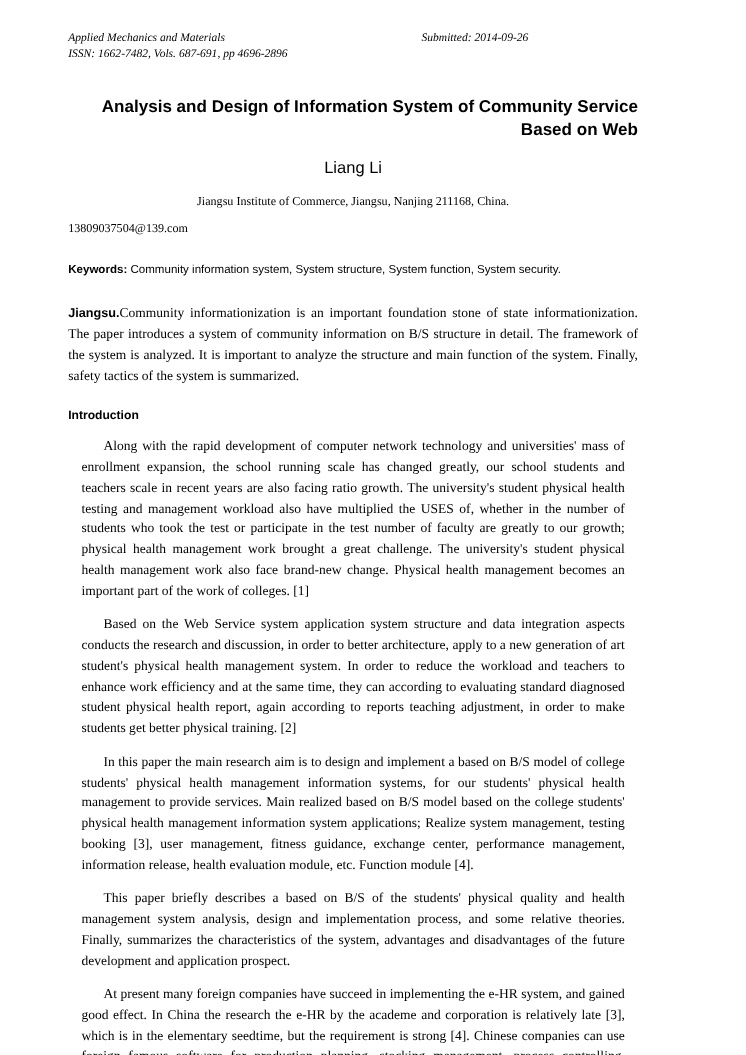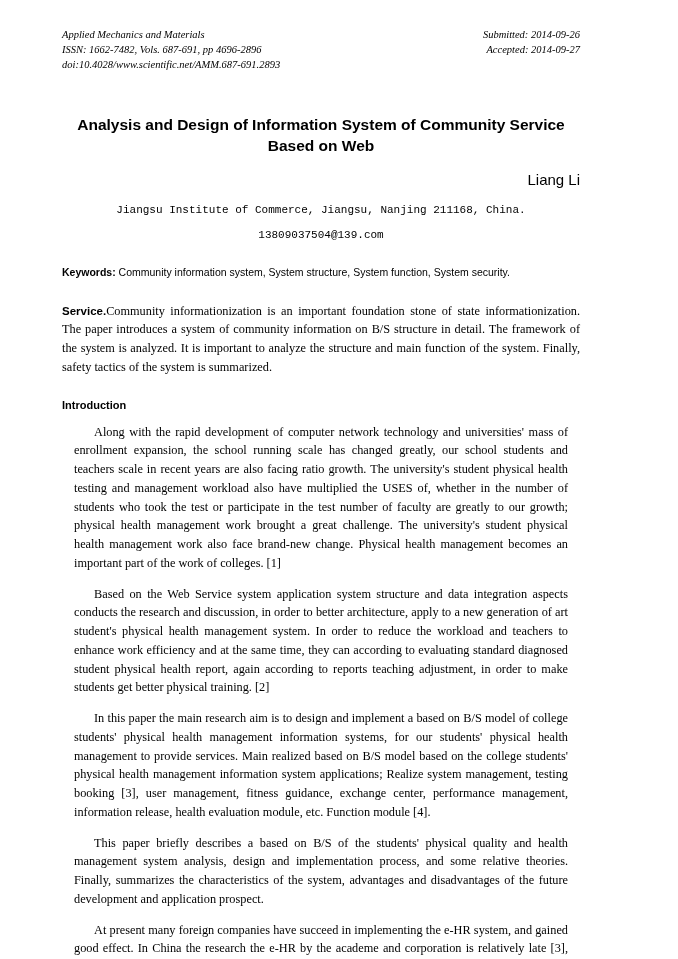--- a/index.html
+++ b/index.html
@@ -24,49 +24,48 @@
   
   .header {
     display: flex;
     justify-content: space-between;
     align-items: flex-start;
     font-style: italic;
     font-size: 10.5px;
     line-height: 1.42;
   }
   .header-left { width: 60%; }
-  .header-right { text-align: right; width: 38%; }
+  .header-right { width: 38%; }
   .header div { white-space: nowrap; }
 
   
   .title {
-    margin-top: 42px;
+    margin-top: 30px;
     font-family: "Liberation Sans", sans-serif;
     font-weight: bold;
     font-size: 15.5px;
     line-height: 1.35;
-    text-align: center;
+    text-align: right;
   }
   .author {
     margin-top: 14px;
     font-family: "Liberation Sans", sans-serif;
     font-size: 15px;
-    text-align: right;
+    text-align: center;
   }
   .affiliation {
     margin-top: 16px;
-    font-family: Liberation Mono, monospace;
+    font-family: Liberation Serif, serif;
     font-size: 11px;
     text-align: center;
   }
   .email {
     margin-top: 13px;
-    font-family: Liberation Mono, monospace;
+    font-family: Liberation Serif, serif;
     font-size: 11px;
-    text-align: center;
   }
 
   
   .keywords {
     margin-top: 24px;
     font-family: "Liberation Sans", sans-serif;
     font-size: 10.5px;
     line-height: 1.45;
   }
   .keywords .lbl { font-weight: bold; }
@@ -102,43 +101,41 @@
 </style>
 </head>
 <body>
 
 <div class="page">
 
   <div class="header">
     <div class="header-left">
       <div>Applied Mechanics and Materials</div>
       <div>ISSN: 1662-7482, Vols. 687-691, pp 4696-2896</div>
-      <div>doi:10.4028/www.scientific.net/AMM.687-691.2893</div>
     </div>
     <div class="header-right">
       <div>Submitted: 2014-09-26</div>
-      <div>Accepted: 2014-09-27</div>
     </div>
   </div>
 
   <div class="title">Analysis and Design of Information System of Community Service Based on Web</div>
 
   <div class="author">Liang Li</div>
 
   <div class="affiliation">Jiangsu Institute of Commerce, Jiangsu, Nanjing 211168, China.</div>
 
   <div class="email">13809037504@139.com</div>
 
   <div class="keywords">
     <span class="lbl">Keywords:</span>
     <span>Community information system, System structure, System function, System security.</span>
   </div>
 
   <div class="abstract">
-    <span class="lbl">Service.</span><span>Community informationization is an important foundation stone of state informationization. The paper introduces a system of community information on B/S structure in detail. The framework of the system is analyzed. It is important to analyze the structure and main function of the system. Finally, safety tactics of the system is summarized.</span>
+    <span class="lbl">Jiangsu.</span><span>Community informationization is an important foundation stone of state informationization. The paper introduces a system of community information on B/S structure in detail. The framework of the system is analyzed. It is important to analyze the structure and main function of the system. Finally, safety tactics of the system is summarized.</span>
   </div>
 
   <div class="section-head">Introduction</div>
   <p class="body">Along with the rapid development of computer network technology and universities' mass of enrollment expansion, the school running scale has changed greatly, our school students and teachers scale in recent years are also facing ratio growth. The university's student physical health testing and management workload also have multiplied the USES of, whether in the number of students who took the test or participate in the test number of faculty are greatly to our growth; physical health management work brought a great challenge. The university's student physical health management work also face brand-new change. Physical health management becomes an important part of the work of colleges. [1]</p>
   <p class="body">Based on the Web Service system application system structure and data integration aspects conducts the research and discussion, in order to better architecture, apply to a new generation of art student's physical health management system. In order to reduce the workload and teachers to enhance work efficiency and at the same time, they can according to evaluating standard diagnosed student physical health report, again according to reports teaching adjustment, in order to make students get better physical training. [2]</p>
   <p class="body">In this paper the main research aim is to design and implement a based on B/S model of college students' physical health management information systems, for our students' physical health management to provide services. Main realized based on B/S model based on the college students' physical health management information system applications; Realize system management, testing booking [3], user management, fitness guidance, exchange center, performance management, information release, health evaluation module, etc. Function module [4].</p>
   <p class="body">This paper briefly describes a based on B/S of the students' physical quality and health management system analysis, design and implementation process, and some relative theories. Finally, summarizes the characteristics of the system, advantages and disadvantages of the future development and application prospect.</p>
 
   <p class="body">At present many foreign companies have succeed in implementing the e-HR system, and gained good effect. In China the research the e-HR by the academe and corporation is relatively late [3], which is in the elementary seedtime, but the requirement is strong [4]. Chinese companies can use foreign famous software for production planning, stocking management, process controlling, financing, because foreign companies and Chinese companies have comparability in these aspects. However human resource management is different between China and foreign countries. We need to design the e-HR solution for Chinese companies, which is according to the Chinese companies' diversity. As shown in Fig. 1.</p>
 

